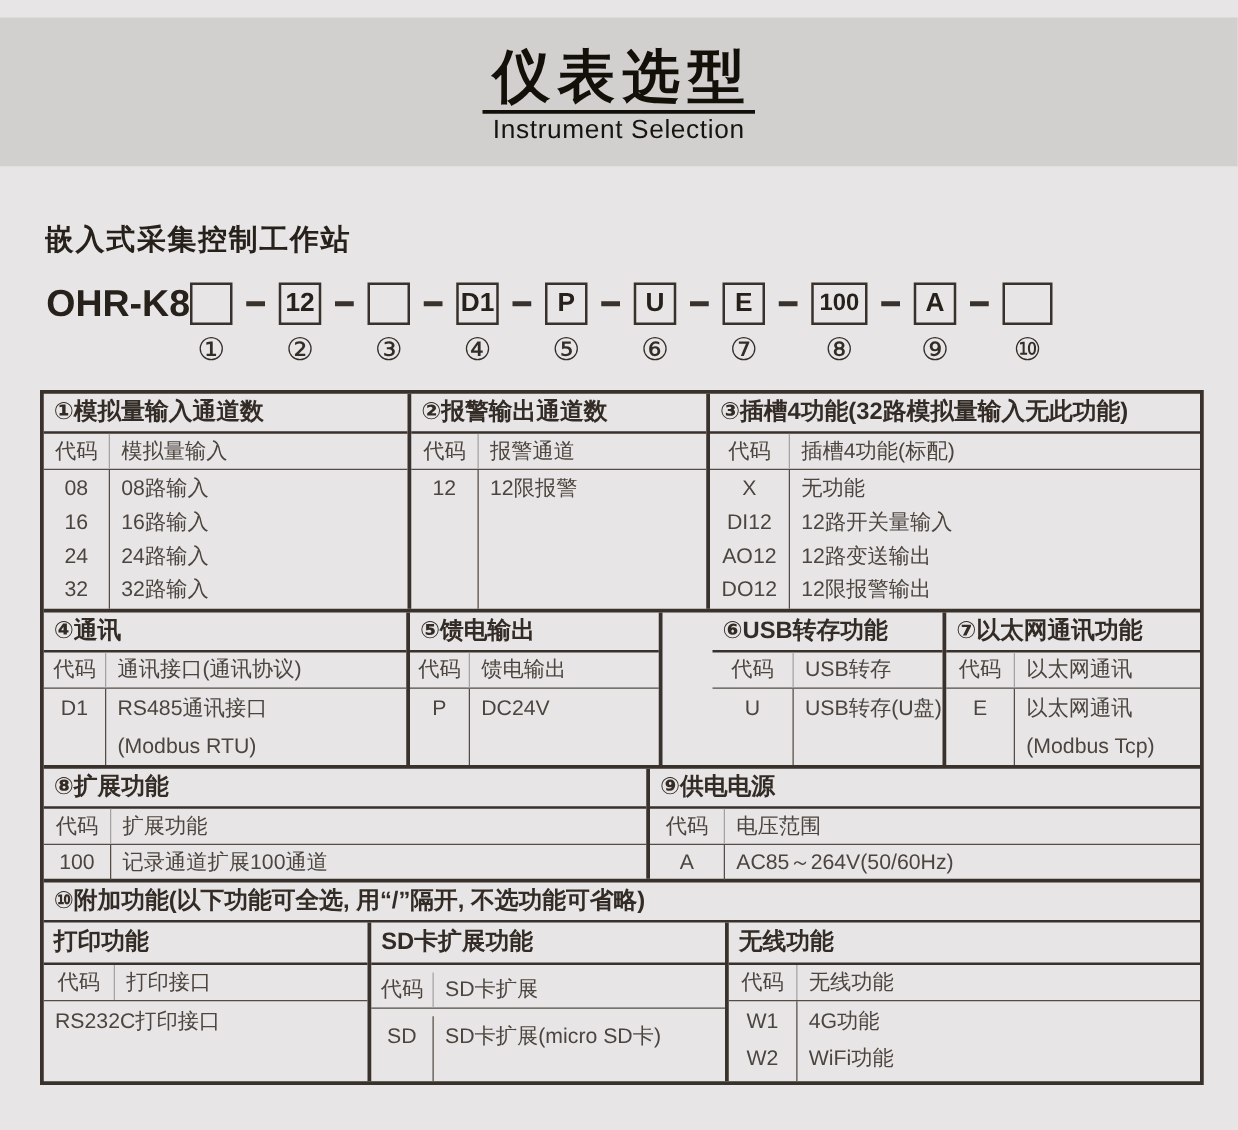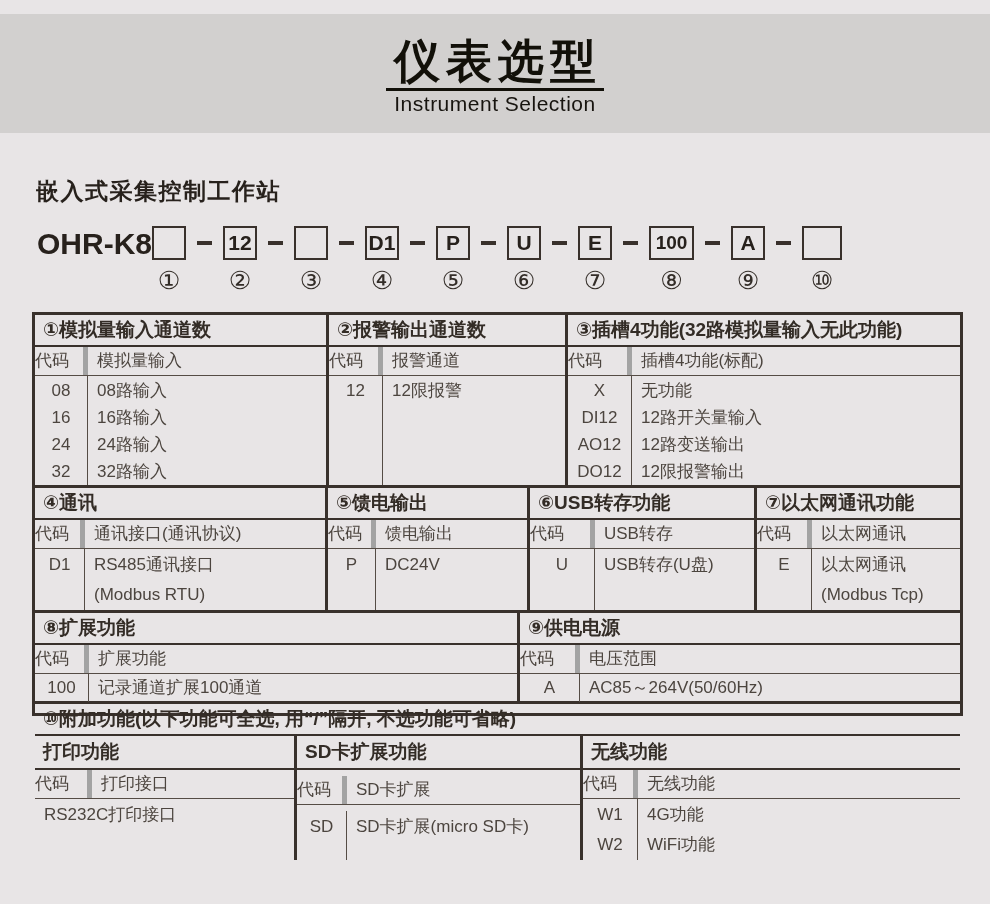--- a/index.html
+++ b/index.html
@@ -38,21 +38,21 @@
     width:30px;height:30px;border:2px solid #39312c;
     display:flex;align-items:center;justify-content:center;
     font-size:21px;font-weight:bold;color:#27211c;background:transparent;
   }
   .code-box.wide{width:41px;font-size:19px;}
   .code-box.wide2{width:36px;}
   .circ{margin-top:8px;font-size:25px;color:#332d28;line-height:1;}
   .dash{width:15px;height:4px;background:#39312c;margin:15px 11px 0 11px;}
   
   .tbl{
-    position:absolute;left:32px;top:312px;width:931px;height:404px;
+    position:absolute;left:32px;top:312px;width:931px;height:556px;
     border:3px solid #39312c;box-sizing:border-box;
     display:flex;flex-direction:column;background:transparent;
   }
   .band{display:flex;border-bottom:3px solid #39312c;box-sizing:border-box;}
   .band:last-child{border-bottom:none;flex:1;}
   .b1{height:175px;}.b2{height:125px;}.b3{height:91px;}
   .b4{flex-direction:column;}
   .sec{border-right:3px solid #39312c;box-sizing:border-box;display:flex;flex-direction:column;}
   .sec.last{border-right:none;flex:1;}
   .sec-h{
@@ -62,32 +62,32 @@
   }
   .sub-h{
     height:34px;line-height:32px;padding-left:8px;
     font-size:19px;font-weight:bold;color:#332c26;
     border-bottom:2px solid #39312c;box-sizing:border-box;white-space:nowrap;
   }
   .cols{
     display:flex;height:29px;border-bottom:1px solid #554c45;
     box-sizing:border-box;font-size:17px;color:#4c453f;
   }
-  .col-code{border-right:5px solid #a3a3a3;box-sizing:border-box;line-height:28px;}
+  .col-code{border-right:1px solid #a3a3a3;box-sizing:border-box;text-align:center;line-height:28px;}
   .col-desc{flex:1;padding-left:9px;line-height:28px;white-space:nowrap;overflow:hidden;}
   .tbody{display:flex;flex:1;font-size:17px;color:#4c453f;}
   .codes{border-right:1px solid #554c45;box-sizing:border-box;text-align:center;padding-top:1px;}
   .descs{flex:1;padding-left:9px;padding-top:1px;white-space:nowrap;overflow:hidden;}
   .b1 .codes div,.b1 .descs div{height:27px;line-height:27px;}
   .b2 .codes div,.b2 .descs div{height:30px;line-height:30px;}
   .b3 .codes div,.b3 .descs div{height:27px;line-height:26px;}
   .b4 .codes div,.b4 .descs div{height:30px;line-height:30px;}
   
   .s1{width:294px;}.s2{width:239px;}
-  .s4{width:293px;}.s5{width:202px;}.s6{width:227px;}
+  .s4{width:293px;}.s5{width:202px;}.s6{width:227px;padding-left:40px;}
   .s8{width:485px;}
   .sa{width:262px;}.sb{width:286px;gap:6px;}
   
   .s1 .col-code,.s1 .codes{width:53px;}
   .s2 .col-code,.s2 .codes{width:54px;}
   .s3 .col-code,.s3 .codes{width:64px;}
   .s4 .col-code,.s4 .codes{width:50px;}
   .s5 .col-code,.s5 .codes{width:48px;}
   .s6 .col-code,.s6 .codes{width:65px;}
   .s7 .col-code,.s7 .codes{width:55px;}

